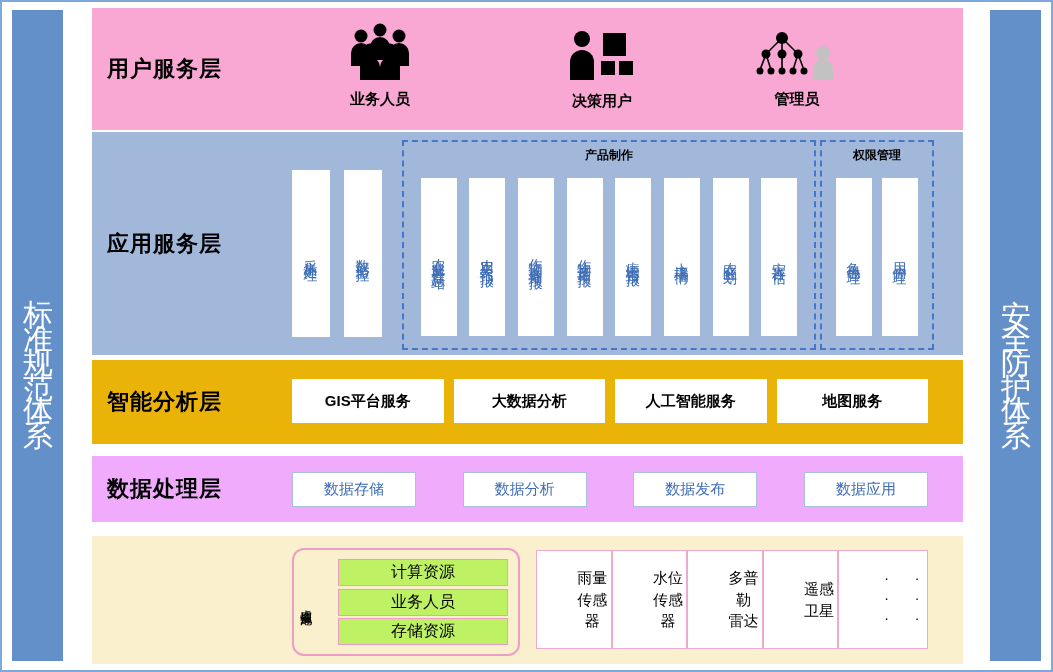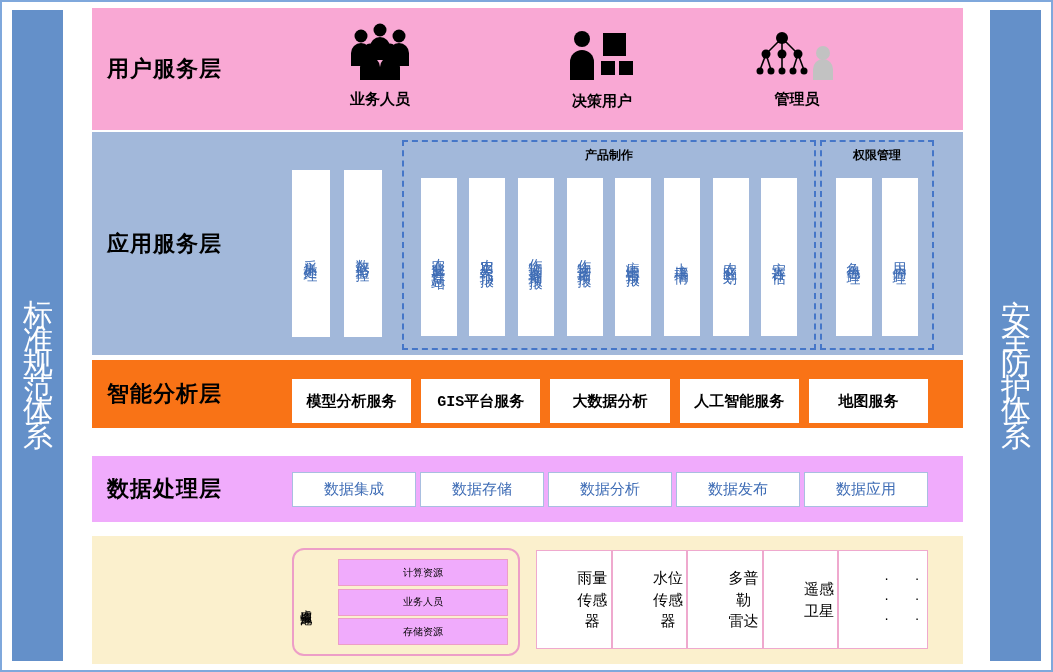--- a/index.html
+++ b/index.html
@@ -14,21 +14,21 @@
   .sidebar-right{right:10px;}
   .sidebar .vtext{writing-mode:vertical-rl;text-orientation:upright;color:#fff;
                   font-size:30px;letter-spacing:24px;transform:translateY(12px);}
 
   
   .layer{position:absolute;left:90px;right:88px;}
   .layer-label{position:absolute;left:15px;top:0;bottom:0;display:flex;align-items:center;
                font-size:22px;font-weight:700;color:#000;letter-spacing:1px;}
   .l1{top:6px;height:122px;background:#f9a8d4;}
   .l2{top:130px;height:223px;background:#A2B8DA;}
-  .l3{top:358px;height:68px;background:#f97316;font-family:Liberation Mono, monospace;}
+  .l3{top:358px;height:84px;background:#eab308;}
   .l4{top:454px;height:66px;background:#f0abfc;}
   .l5{top:534px;height:128px;background:#FBF0CD;}
 
   
   .user-item{position:absolute;display:flex;flex-direction:column;align-items:center;transform:translateX(-50%);}
   .ui1{left:288px;top:12px;}
   .ui2{left:510px;top:20px;}
   .ui3{left:705px;top:22px;}
   .user-item .ulabel{font-size:15px;font-weight:700;margin-top:4px;color:#000;}
 
@@ -58,22 +58,22 @@
           align-items:center;justify-content:center;font-size:15px;color:#3E6CB5;}
 
   
   .pool{position:absolute;left:200px;top:12px;width:224px;height:104px;
         border:2px solid #ED9EC7;border-radius:12px;}
   .pool-label{position:absolute;left:6px;top:0;bottom:0;display:flex;align-items:center;}
   .pool-label .vtext{writing-mode:vertical-rl;text-orientation:upright;font-size:12px;
                      letter-spacing:1px;color:#000;line-height:1;}
   .pool-items{position:absolute;left:44px;right:10px;top:9px;bottom:9px;display:flex;
               flex-direction:column;justify-content:space-between;}
-  .pool-item{height:25px;background:#f0abfc;border:1px solid #ED9EC7;display:flex;
-             align-items:center;justify-content:center;font-size:10px;color:#000;}
+  .pool-item{height:25px;background:#bef264;border:1px solid #ED9EC7;display:flex;
+             align-items:center;justify-content:center;font-size:16px;color:#000;}
   .devices{position:absolute;left:444px;right:35px;top:14px;height:99px;
            display:flex;justify-content:space-between;}
   .device{width:66px;background:#fff;border:1px solid #EFA9CE;display:flex;
           flex-direction:column;align-items:center;justify-content:center;
           font-size:15px;line-height:1.45;color:#000;text-align:center;padding-left:37px;}
   .device-more{flex-direction:row;gap:10px;}
   .dotcol{writing-mode:vertical-rl;text-orientation:upright;font-size:14px;
           letter-spacing:4px;color:#000;}
 </style>
 </head>
@@ -205,32 +205,30 @@
         <div class="gcard">
             <span class="vtextblue">用户管理</span>
           </div>
       </div>
     </div>
   </div>
 
   <div class="layer l3">
     <div class="layer-label">智能分析层</div>
     <div class="a-cards">
-      <div class="a-card">模型分析服务</div>
       <div class="a-card">GIS平台服务</div>
       <div class="a-card">大数据分析</div>
       <div class="a-card">人工智能服务</div>
       <div class="a-card">地图服务</div>
     </div>
   </div>
 
   <div class="layer l4">
     <div class="layer-label">数据处理层</div>
     <div class="d-cards">
-      <div class="d-card">数据集成</div>
       <div class="d-card">数据存储</div>
       <div class="d-card">数据分析</div>
       <div class="d-card">数据发布</div>
       <div class="d-card">数据应用</div>
     </div>
   </div>
 
   <div class="layer l5">
 
     <div class="pool">

